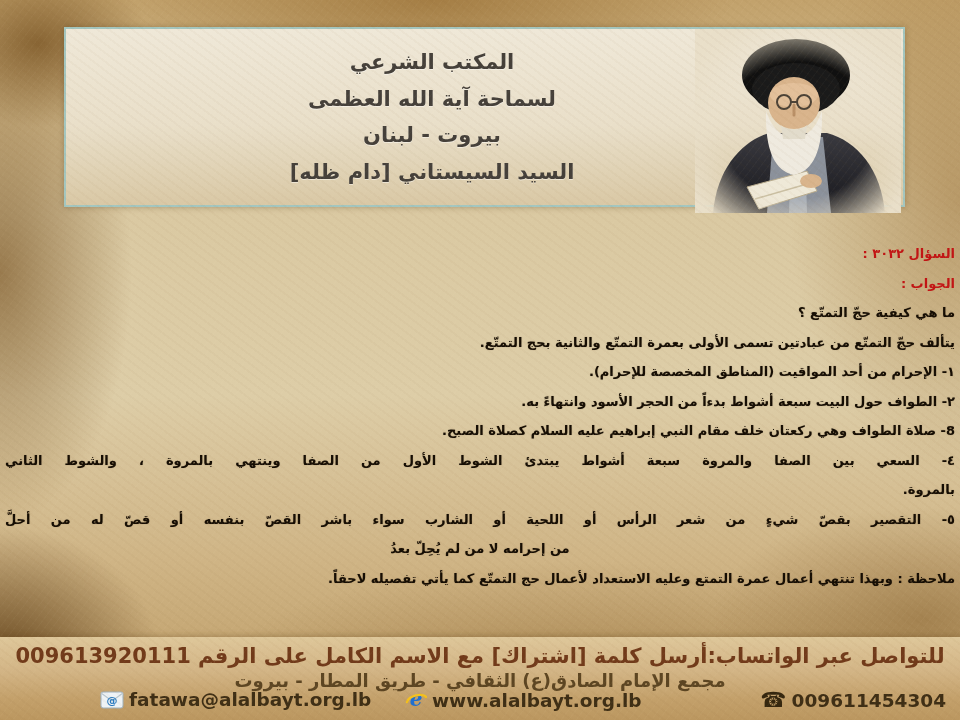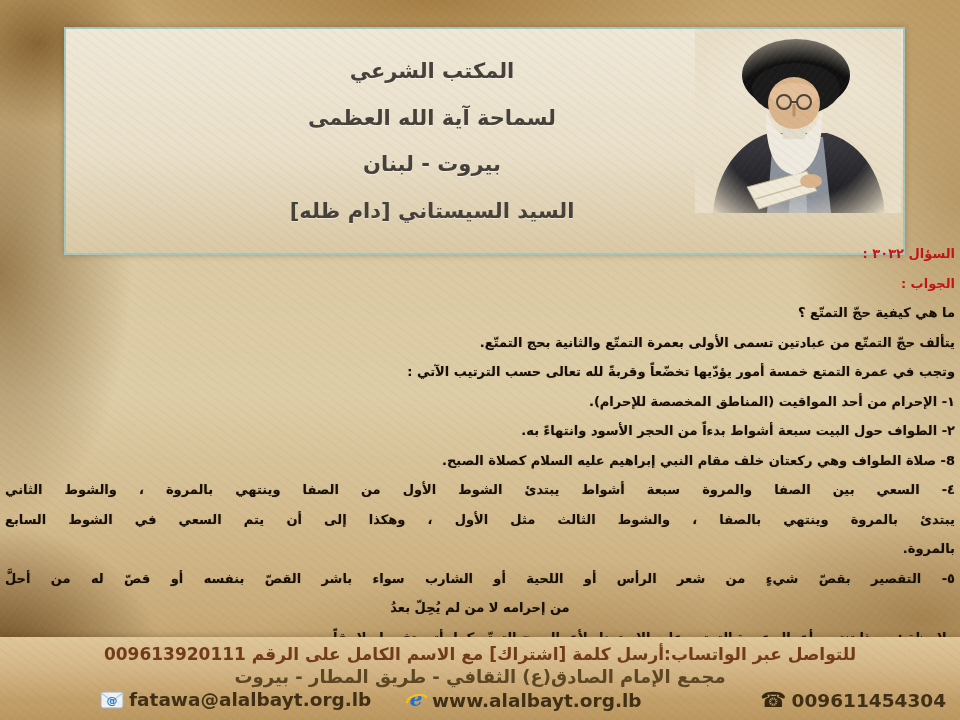--- a/index.html
+++ b/index.html
@@ -18,21 +18,21 @@
   }
   .stage::after{ 
     content:"";position:absolute;inset:0;pointer-events:none;opacity:.18;
     background:
       repeating-linear-gradient(37deg, rgba(120,85,40,.18) 0 2px, transparent 2px 7px),
       repeating-linear-gradient(-53deg, rgba(255,244,215,.16) 0 1px, transparent 1px 6px);
   }
 
   
   .header-panel{
-    position:absolute;left:64px;top:27px;width:841px;height:228px;
+    position:absolute;left:64px;top:27px;width:841px;height:180px;
     border:2px solid #a3c6bf;box-sizing:border-box;
     background:linear-gradient(180deg,#efe8d8 0%,#e9dfc9 55%,#d9c8a5 100%);
     box-shadow:0 0 6px rgba(80,55,20,.35);
   }
   .header-text{
     position:absolute;left:0;right:105px;top:0;bottom:0;
     display:flex;flex-direction:column;justify-content:space-evenly;align-items:center;
     padding:8px 0;color:#45403a;font-weight:bold;
   }
   .header-text .hl{font-size:21px;letter-spacing:.5px;text-shadow:0 1px 0 rgba(255,255,255,.45);}
@@ -49,21 +49,21 @@
   .just{white-space:normal;text-align:justify;text-align-last:justify;}
   .flush-left{text-align:right;}
   .centered{text-align:center;white-space:nowrap;}
 
   
   .footer{
     position:absolute;left:0;right:0;bottom:0;height:83px;
     background:linear-gradient(180deg,#dec79a 0%,#d3b586 40%,#c3a06a 75%,#bb9760 100%);
     box-shadow:0 -2px 5px rgba(90,60,20,.25);
   }
-  .f-line1{margin-top:7px;text-align:center;font-size:17px;font-weight:bold;color:#713a1a;direction:rtl;}
+  .f-line1{margin-top:7px;text-align:center;font-size:21px;font-weight:bold;color:#713a1a;direction:rtl;}
   .f-line2{margin-top:2px;text-align:center;font-size:18px;font-weight:bold;color:#5c4522;direction:rtl;}
   .contacts{position:absolute;left:0;right:0;bottom:5px;height:26px;direction:ltr;
     font-size:18.5px;font-weight:bold;color:#3e2e15;}
   .contact{position:absolute;display:flex;align-items:center;gap:5px;white-space:nowrap;}
   .c-email{left:100px;}
   .c-web{left:405px;}
   .c-phone{right:14px;}
   .pictogram{display:inline-block;line-height:0;}
   .phone-glyph{font-size:21px;line-height:22px;color:#35270f;}
 </style>
@@ -120,26 +120,24 @@
         <rect x="0" y="0" width="206" height="184" fill="url(#vign)"></rect>
       </svg>
     </div>
   </div>
 
   <div class="body-text">
     <div class="bl red">السؤال ٣٠٣٢ :</div>
     <div class="bl red">الجواب :</div>
     <div class="bl">ما هي كيفية حجّ التمتّع ؟</div>
     <div class="bl">يتألف حجّ التمتّع من عبادتين تسمى الأولى بعمرة التمتّع والثانية بحج التمتّع.</div>
-    <div class="bl">وتجب في عمرة التمتع خمسة أمور يؤدّيها تخضّعاً وقربةً لله تعالى حسب الترتيب الآتي :</div>
     <div class="bl">١- الإحرام من أحد المواقيت (المناطق المخصصة للإحرام).</div>
     <div class="bl">٢- الطواف حول البيت سبعة أشواط بدءاً من الحجر الأسود وانتهاءً به.</div>
     <div class="bl">8- صلاة الطواف وهي ركعتان خلف مقام النبي إبراهيم عليه السلام كصلاة الصبح.</div>
     <div class="bl just">٤- السعي بين الصفا والمروة سبعة أشواط يبتدئ الشوط الأول من الصفا وينتهي بالمروة ، والشوط الثاني</div>
-    <div class="bl just">يبتدئ بالمروة وينتهي بالصفا ، والشوط الثالث مثل الأول ، وهكذا إلى أن يتم السعي في الشوط السابع</div>
     <div class="bl flush-left">بالمروة.</div>
     <div class="bl just">٥- التقصير بقصّ شيءٍ من شعر الرأس أو اللحية أو الشارب سواء باشر القصّ بنفسه أو قصّ له من أحلَّ</div>
     <div class="bl centered">من إحرامه لا من لم يُحِلّ بعدُ</div>
     <div class="bl">ملاحظة : وبهذا تنتهي أعمال عمرة التمتع وعليه الاستعداد لأعمال حج التمتّع كما يأتي تفصيله لاحقاً.</div>
   </div>
 
   <div class="footer">
     <div class="f-line1">للتواصل عبر الواتساب:أرسل كلمة [اشتراك] مع الاسم الكامل على الرقم 009613920111</div>
     <div class="f-line2">مجمع الإمام الصادق(ع) الثقافي - طريق المطار - بيروت</div>
     <div class="contacts">

